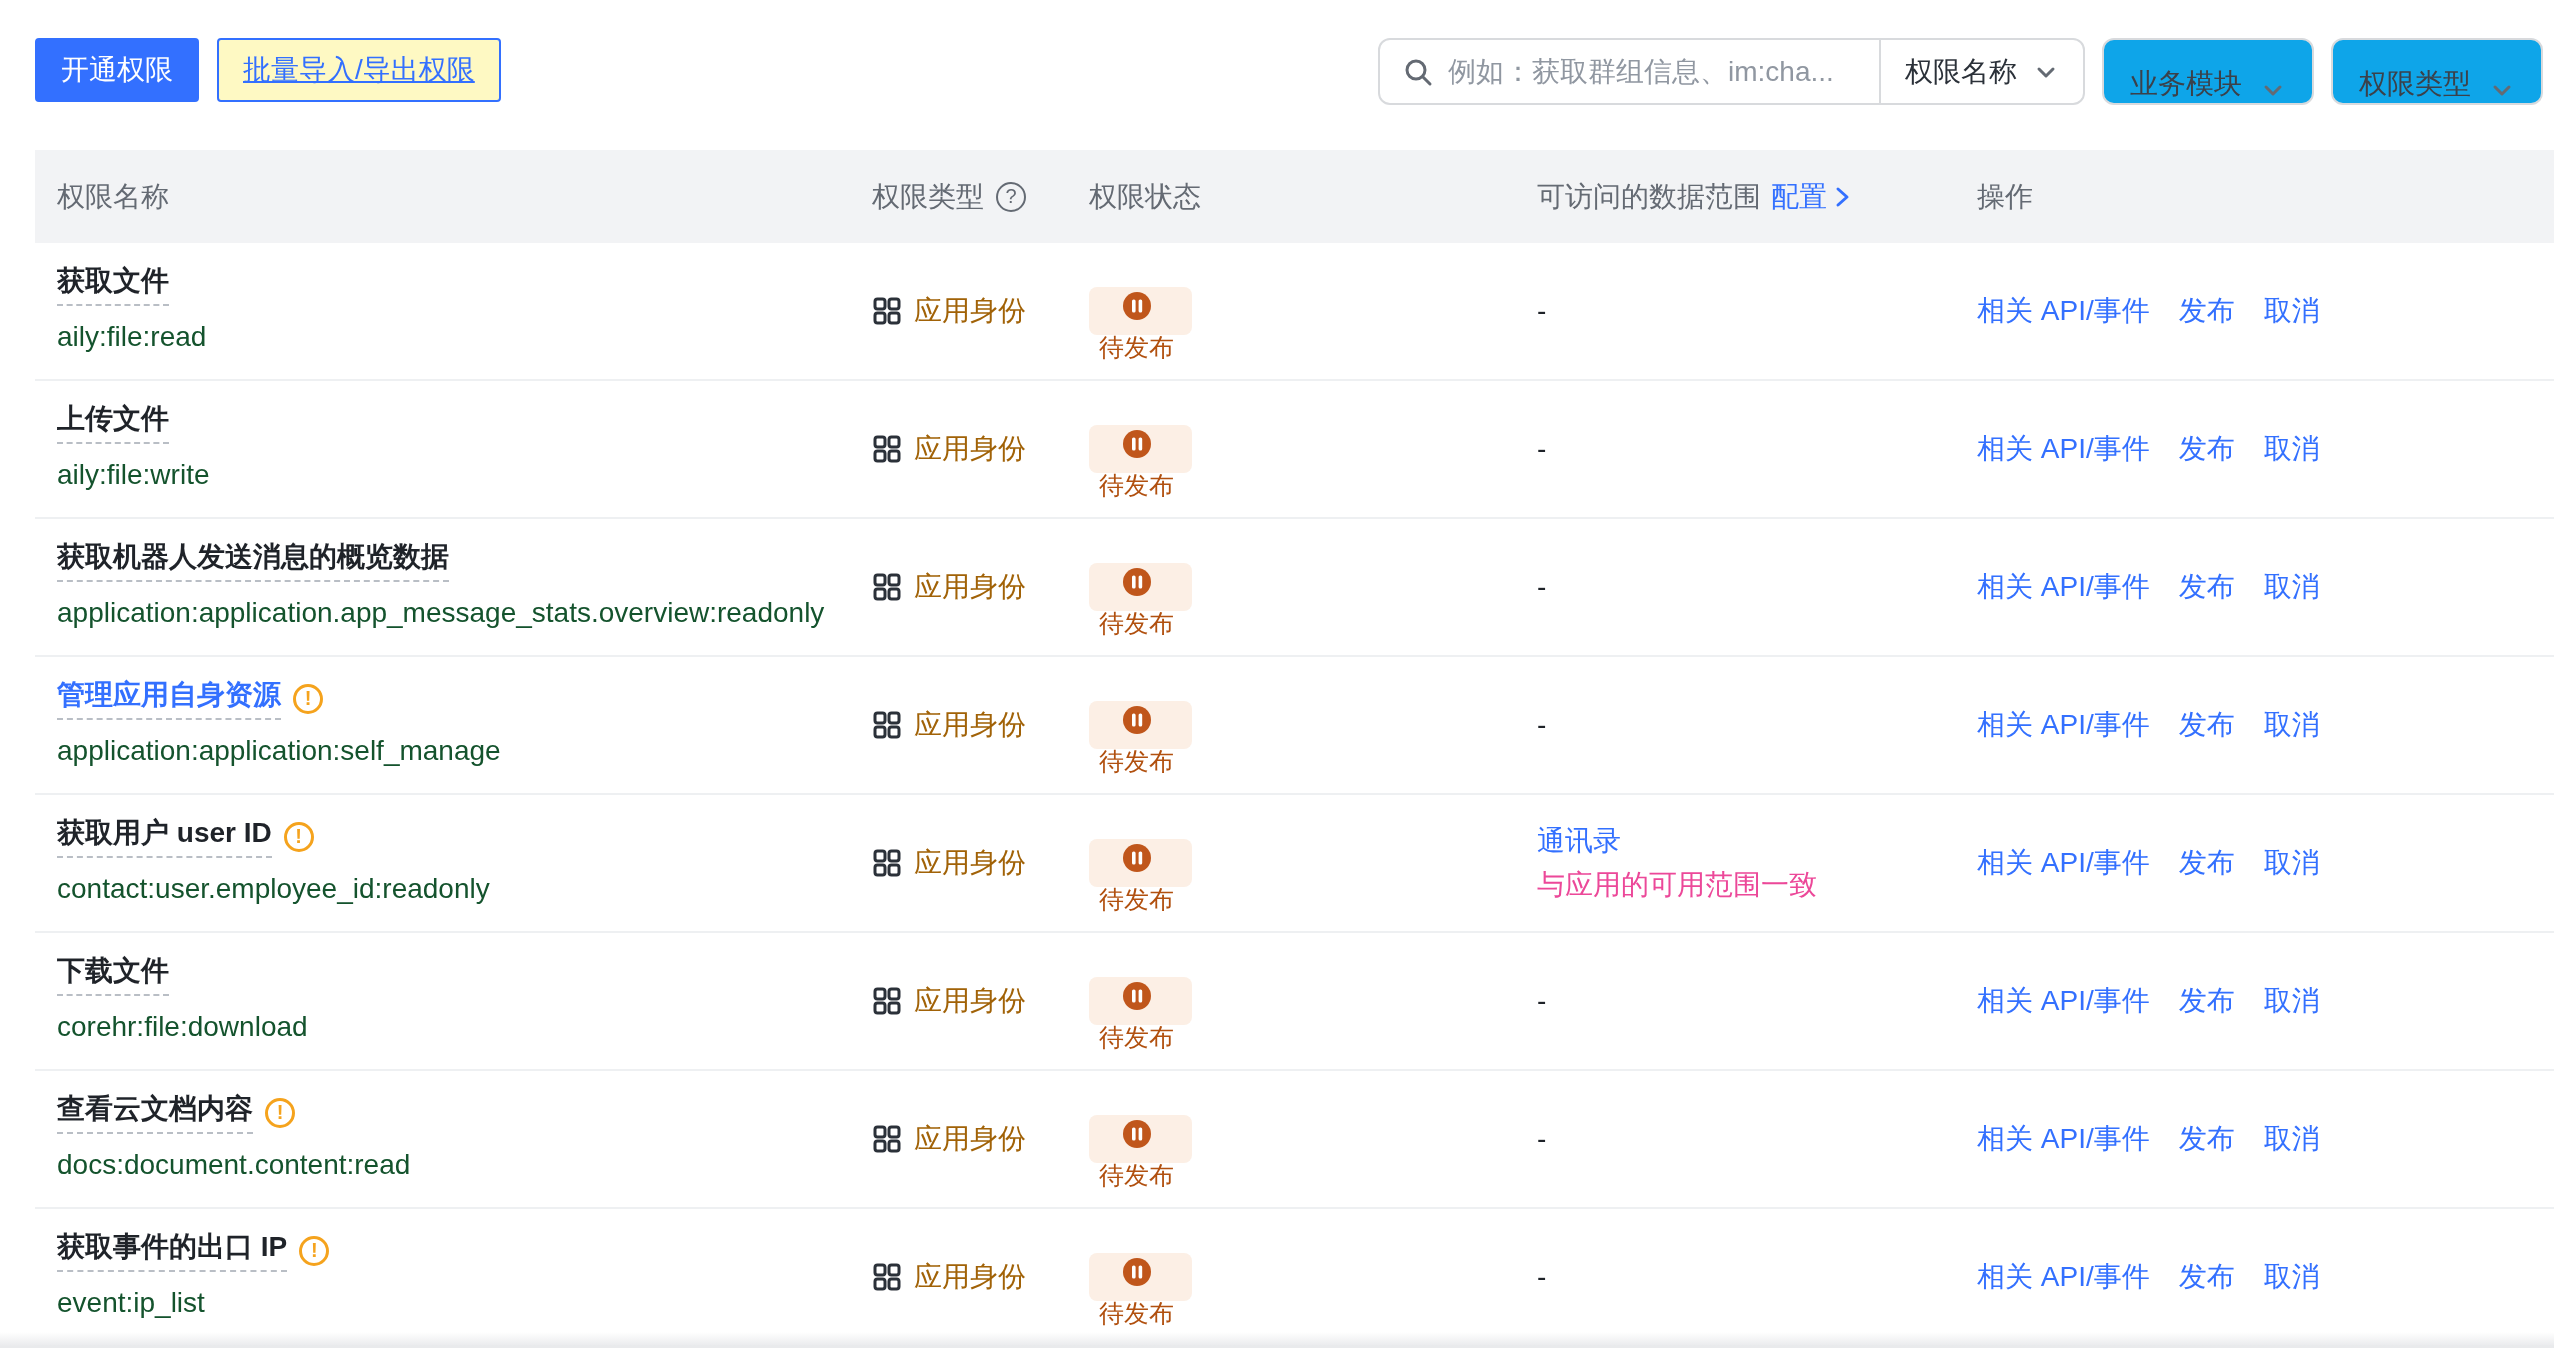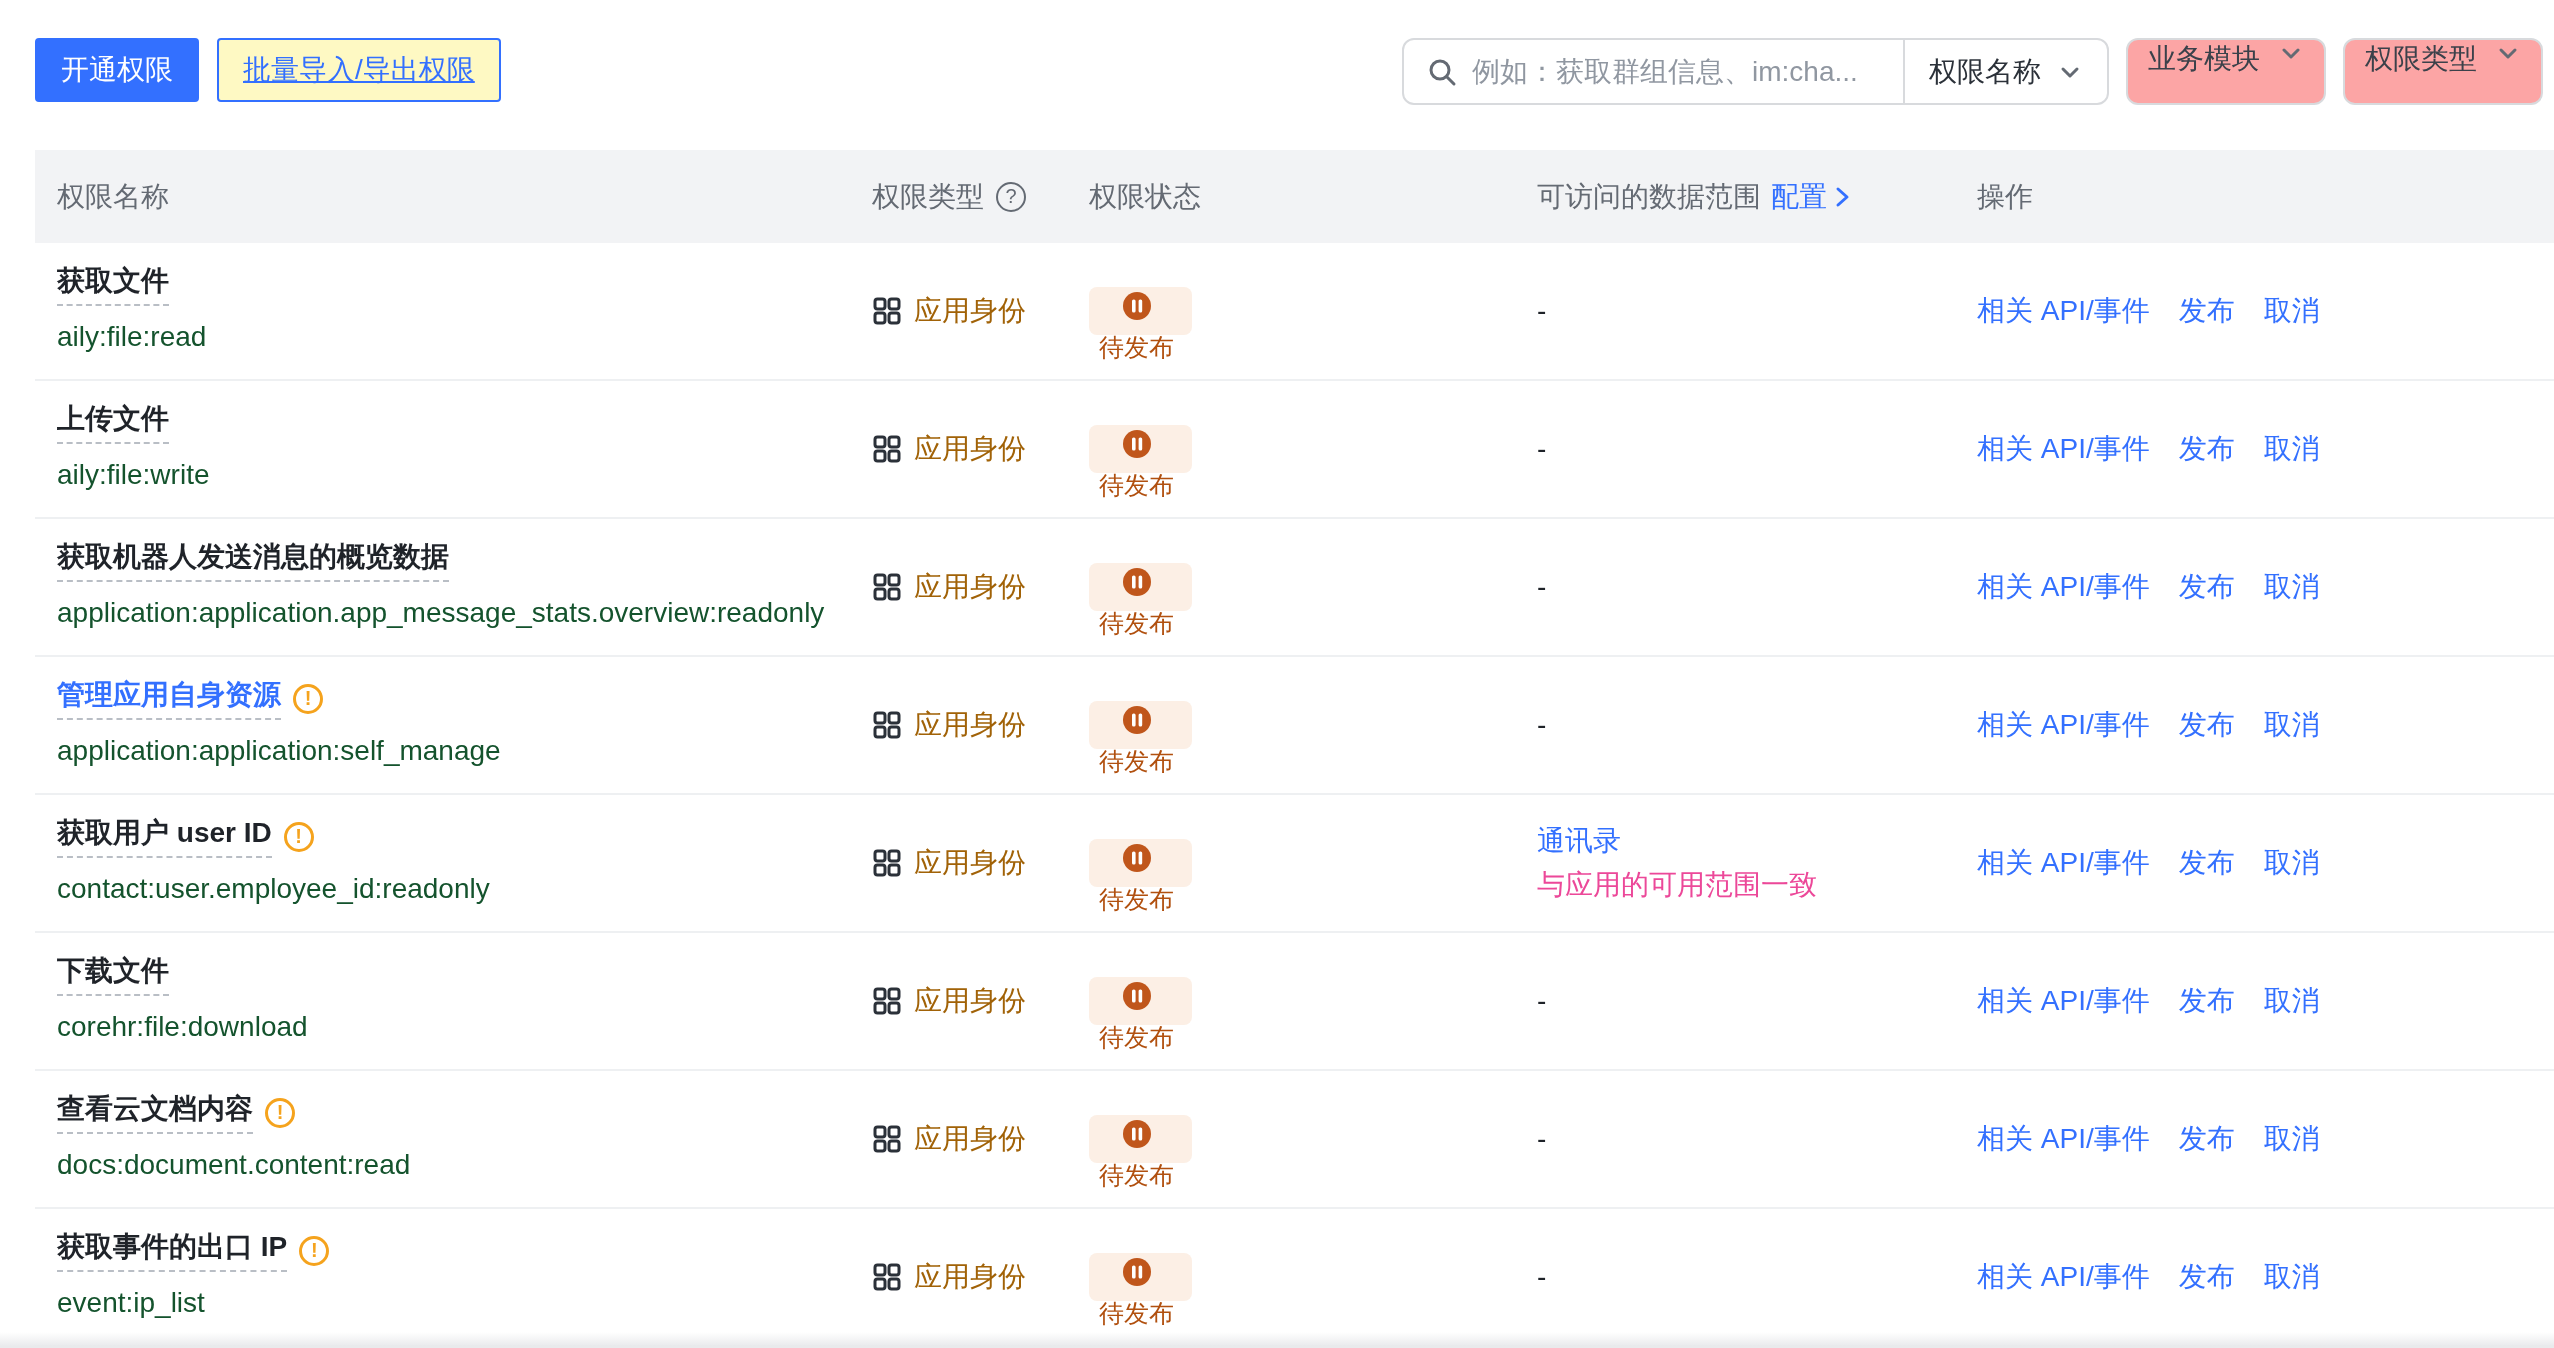--- a/index.html
+++ b/index.html
@@ -21,22 +21,22 @@
   .toolbar-right { display:flex; gap:17px; align-items:center; }
   .search-wrap { width:707px; height:67px; border:2px solid #d8dadd; border-radius:12px;
                  display:flex; align-items:center; overflow:hidden; background:#fff; }
   .search-icon-box { padding:0 14px 0 22px; display:flex; align-items:center; }
   .search-input { flex:1; border:none; outline:none; font-size:28px; color:#be185d;
                   font-family:inherit; min-width:0; height:60px; }
   .search-input::placeholder { color:#9097a1; }
   .search-divider { width:2px; align-self:stretch; background:#d8dadd; }
   .field-selector { display:flex; align-items:center; gap:16px; padding:0 24px; height:100%;
                     color:#2b3139; cursor:pointer; white-space:nowrap; }
-  .filter-box { height:67px; border:2px solid #d8dadd; border-radius:12px; background:#fca5a5;
-                display:flex; align-items:flex-start; gap:18px; padding:0 20px; color:#3b414a;
+  .filter-box { height:67px; border:2px solid #d8dadd; border-radius:12px; background:#0ea5e9;
+                display:flex; align-items:flex-end; gap:18px; padding:0 26px; color:#3b414a;
                 cursor:pointer; white-space:nowrap; }
 
   
   .table { margin-left:35px; margin-top:45px; }
   .thead { height:93px; background:#f2f3f5; display:flex; align-items:center;
            color:#646a73; font-size:28px; }
   .trow { display:flex; align-items:center; border-bottom:2px solid #eef0f2; min-height:138px; background:#fff; }
   .col-name    { width:837px; padding:20px 30px 20px 22px; }
   .col-type    { width:217px; display:flex; align-items:center; gap:12px; }
   .col-status  { width:448px; display:flex; align-items:center; }

